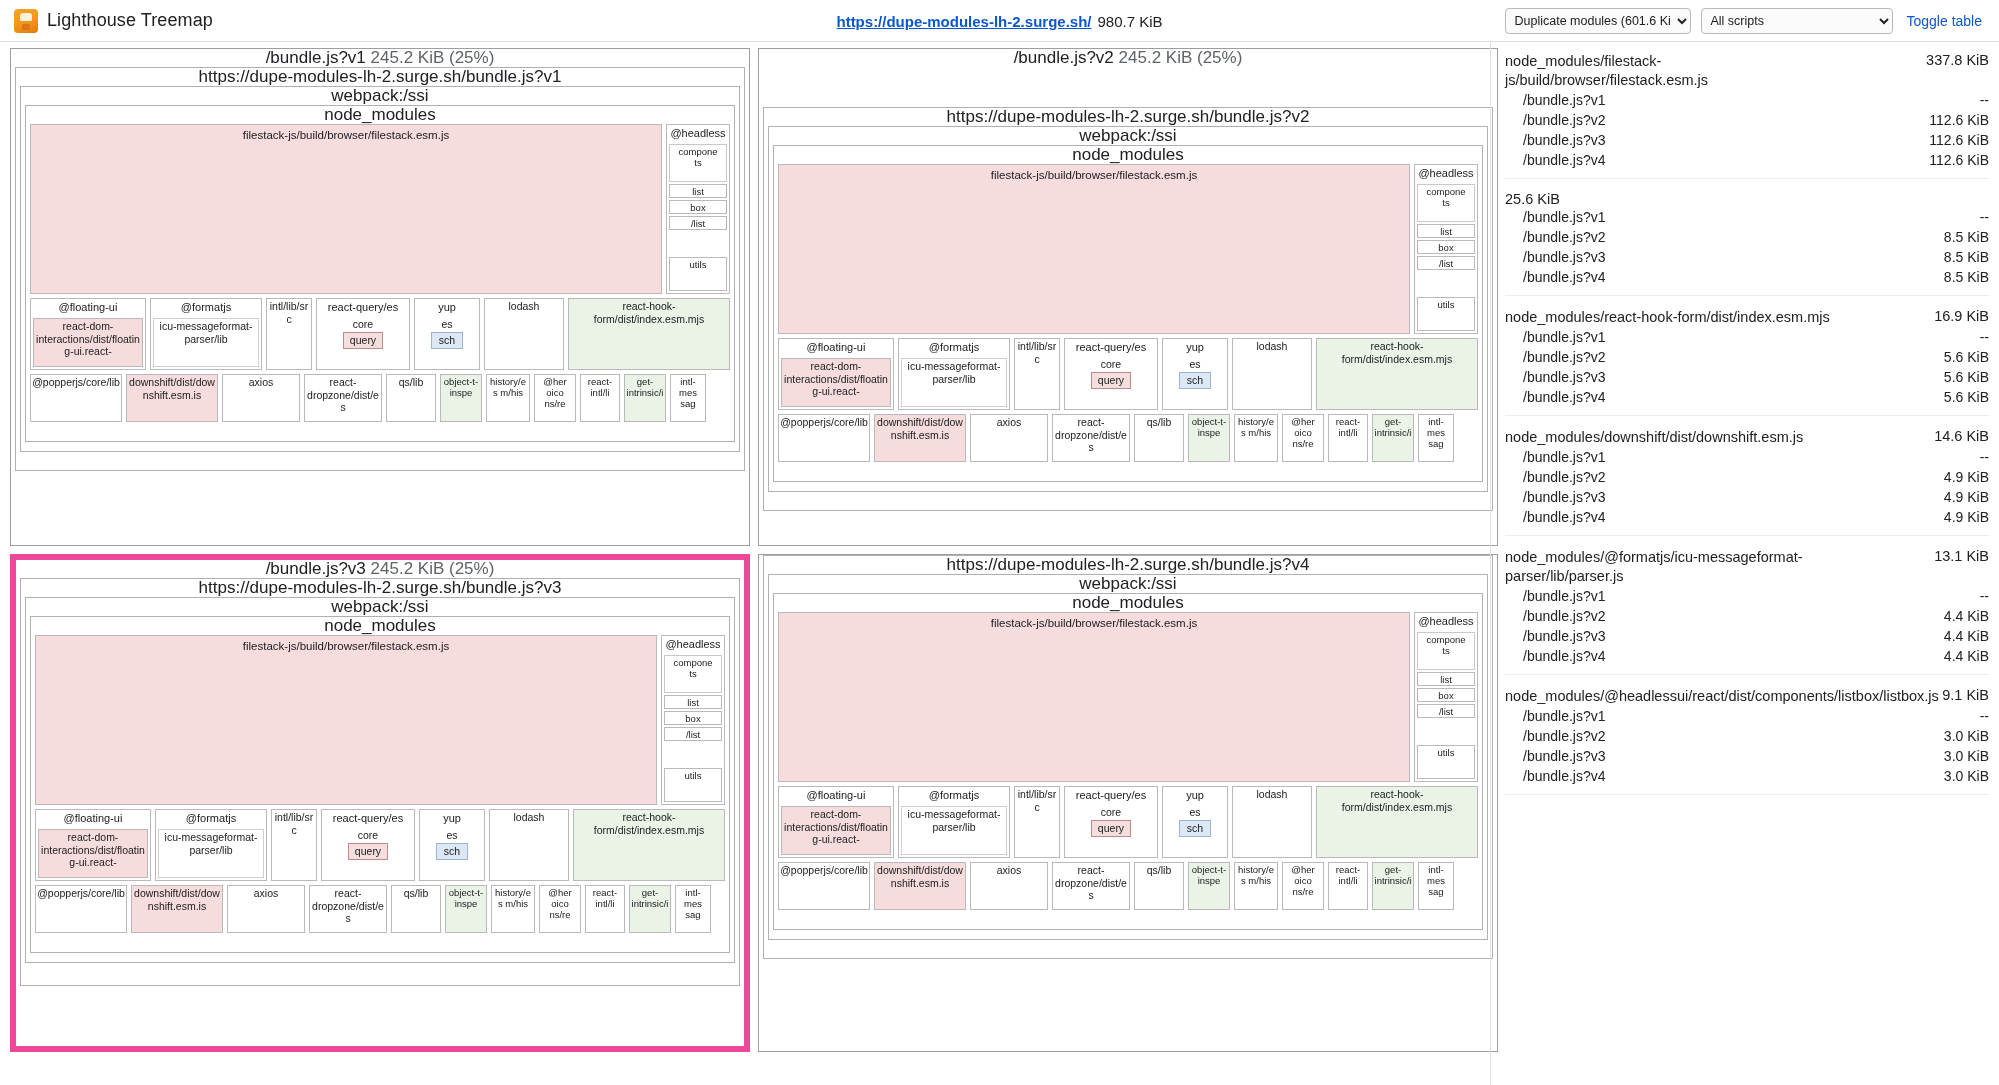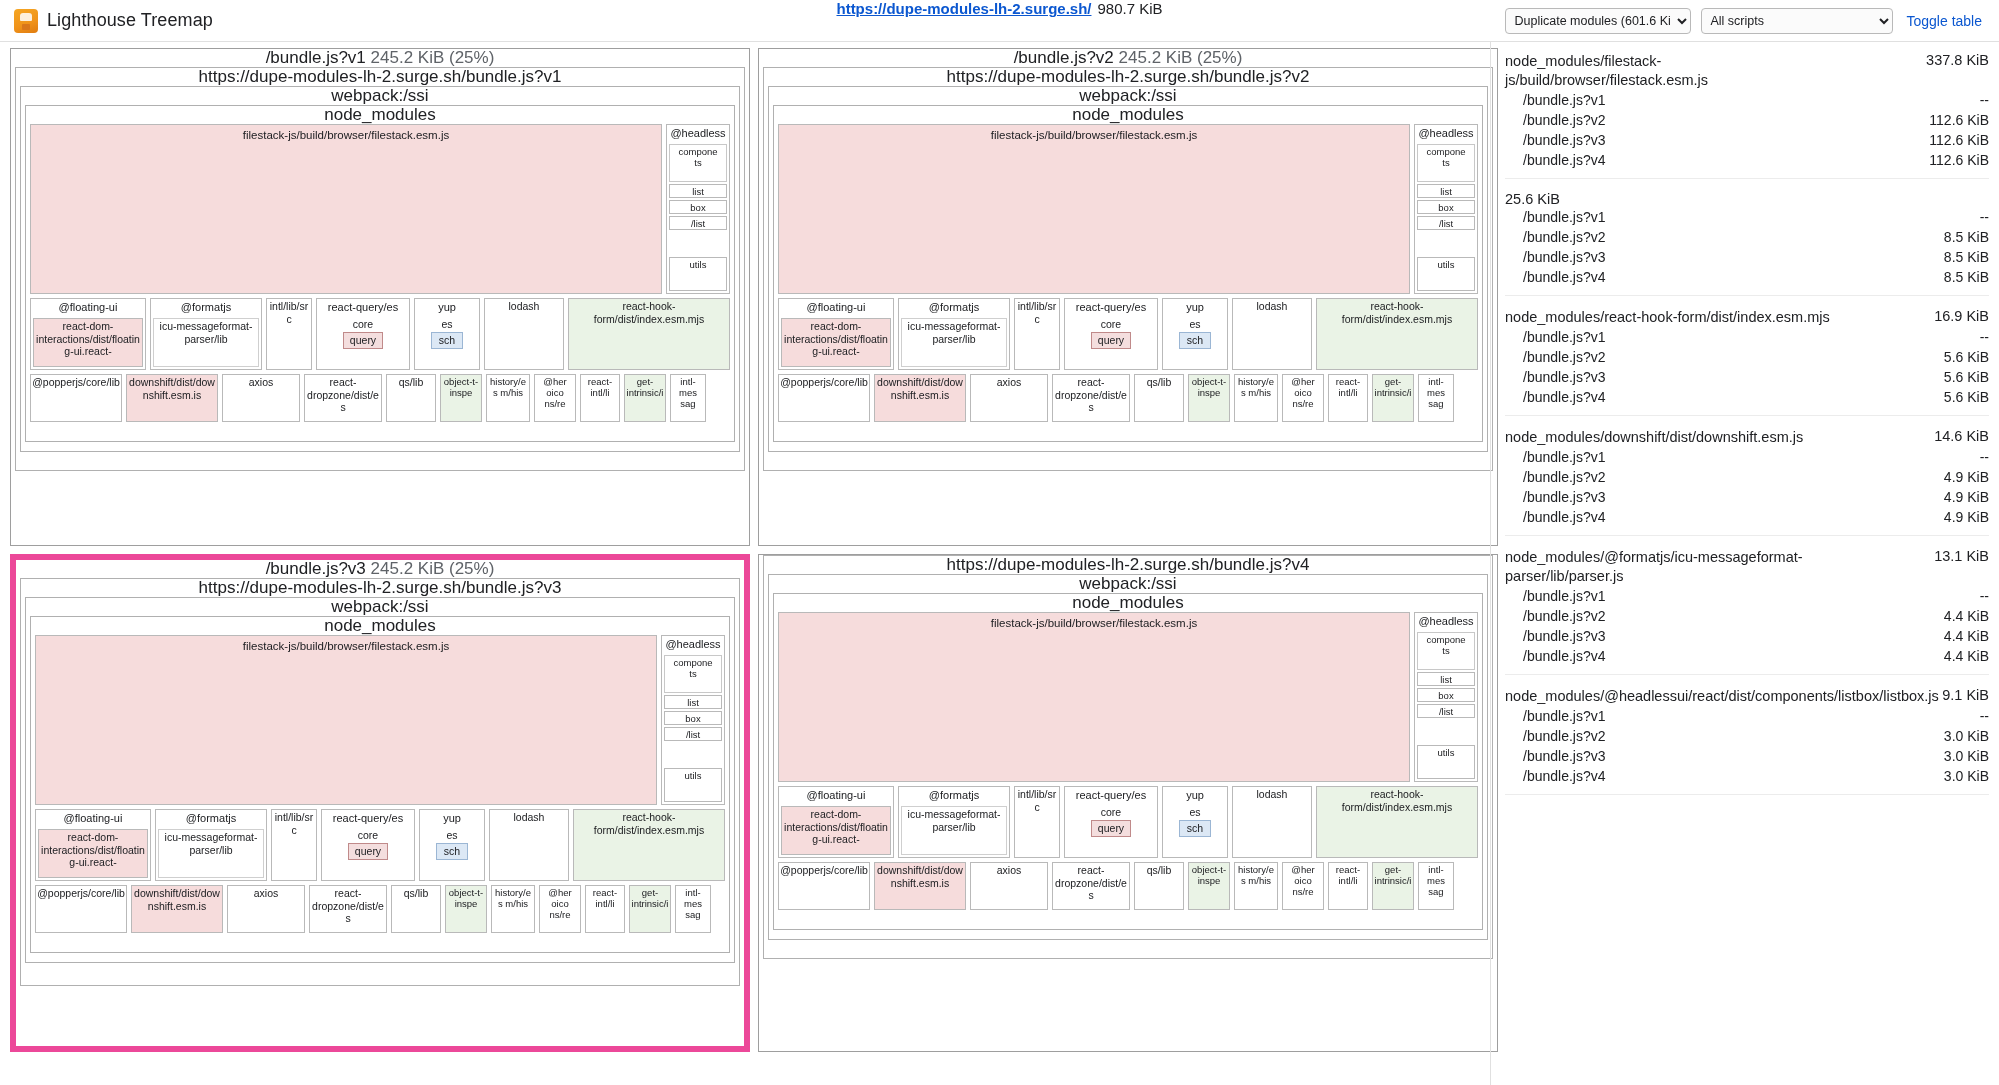--- a/index.html
+++ b/index.html
@@ -31,21 +31,21 @@
     background:#fff; border-radius:3px 3px 1px 1px; opacity:.85;
   }
   .brand-logo::before{
     content:""; position:absolute; left:8px; bottom:3px; width:8px; height:6px;
     background:#d9761a; border-radius:1px;
   }
   .brand-title { font-size: 18px; color: #202124; letter-spacing: .1px; }
 
   .header-center {
     position: absolute; left: 0; right: 0; top: 0; height: 42px;
-    display: flex; align-items: flex-start; justify-content: center;
+    display: flex; align-items: center; justify-content: center;
     pointer-events: none;
   }
   .doc-url { color: #0b57d0; font-size: 15px; font-weight: bold; pointer-events: auto; }
   .doc-size { color: #202124; font-size: 15px; margin-left: 6px; }
 
   .header-right {
     margin-left: auto; display: flex; align-items: center; gap: 10px; z-index: 3;
   }
   select.hsel {
     font-family: "Liberation Sans", sans-serif;
@@ -260,21 +260,21 @@
         </div>
       </div>
     </div>
   </div>
         </div>
         <div class="tmcell">
   <div class="node node-root">
     <div class="nlabel">
       <span>/bundle.js?v2</span> <span class="sub">245.2 KiB (25%)</span>
     </div>
-    <div class="inner" style="padding:0 4px 4px;">
+    <div class="inner" style="padding:0 4px 4px;margin-top:40px;">
       <div class="node" style="height:404px;">
         <div class="nlabel">https://dupe-modules-lh-2.surge.sh/bundle.js?v2</div>
         <div class="inner" style="padding:0 4px 4px;">
           <div class="node" style="height:366px;">
             <div class="nlabel">webpack:/ssi</div>
             <div class="inner" style="padding:0 4px 4px;">
               <div class="node" style="height:337px;">
                 <div class="nlabel">node_modules</div>
                 <div class="inner" style="padding:0 4px 4px;">
 

